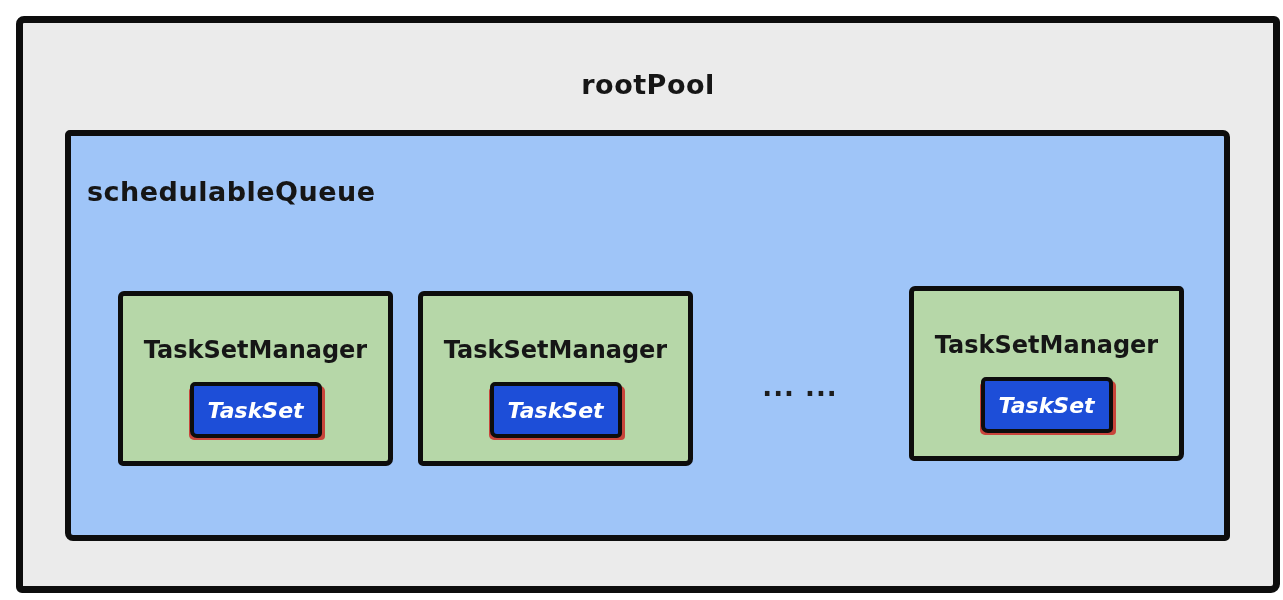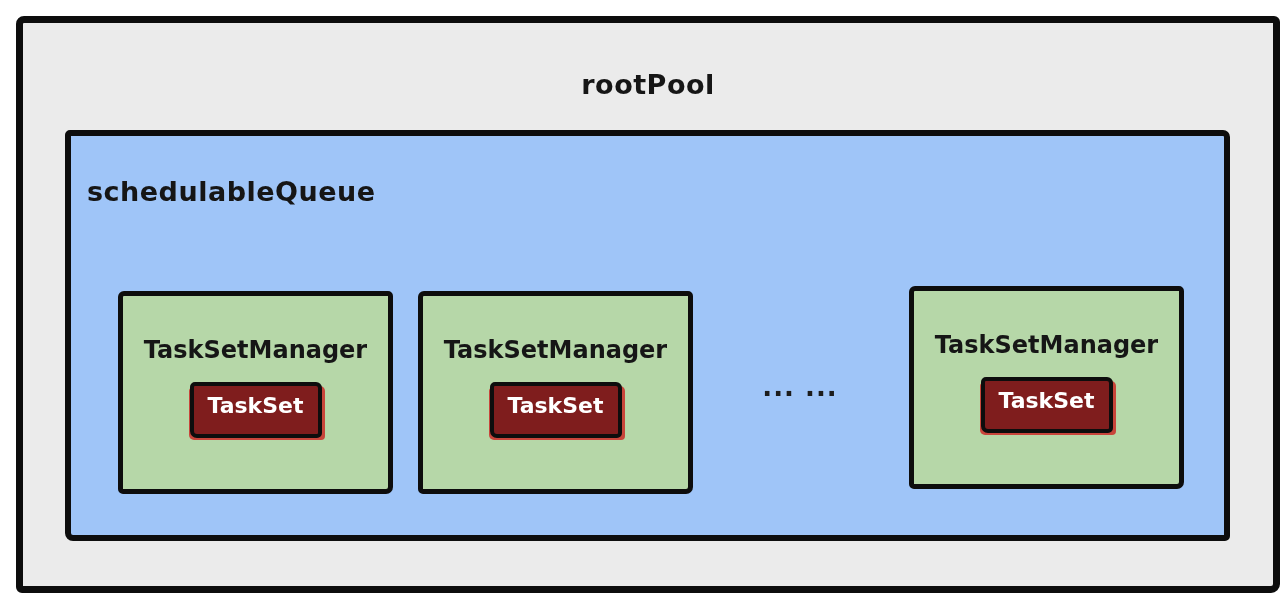--- a/index.html
+++ b/index.html
@@ -41,21 +41,21 @@
     margin-top: 24px;
     text-align: left;
     font-size: 27px;
     font-weight: 700;
     color: #161616;
     letter-spacing: 0.5px;
   }
 
   .manager {
     position: absolute;
-    width: 275px; height: 203px;
+    width: 275px; height: 175px;
     background: #b6d7a8;
     border: 5px solid #0d0d0d;
     border-radius: 6px 5px 7px 5px;
   }
   .manager-1 { left: 47px;  top: 155px; }
   .manager-2 { left: 347px; top: 155px; }
   .manager-3 { left: 838px; top: 150px; }
 
   .manager-label {
     margin-top: 24px;
@@ -64,27 +64,28 @@
     font-weight: 700;
     color: #161616;
   }
 
   .task-set {
     position: absolute;
     left: 50%;
     transform: translateX(-50%);
     top: 86px;
     width: 132px; height: 56px;
-    background: #7f1d1d;
+    background: #1d4ed8;
     border: 4px solid #0d0d0d;
     border-radius: 5px 6px 5px 7px;
     box-shadow: 4px 3px 0 -1px #c8453b, -3px 4px 0 -2px #c8453b;
     display: flex;
-    align-items: flex-end;
+    align-items: center;
     justify-content: center;
+    font-style: italic;
   }
   .task-set-label {
     font-size: 22px;
     font-weight: 700;
     color: #ffffff;
   }
 
   .ellipsis {
     position: absolute;
     left: 649px; top: 228px;

